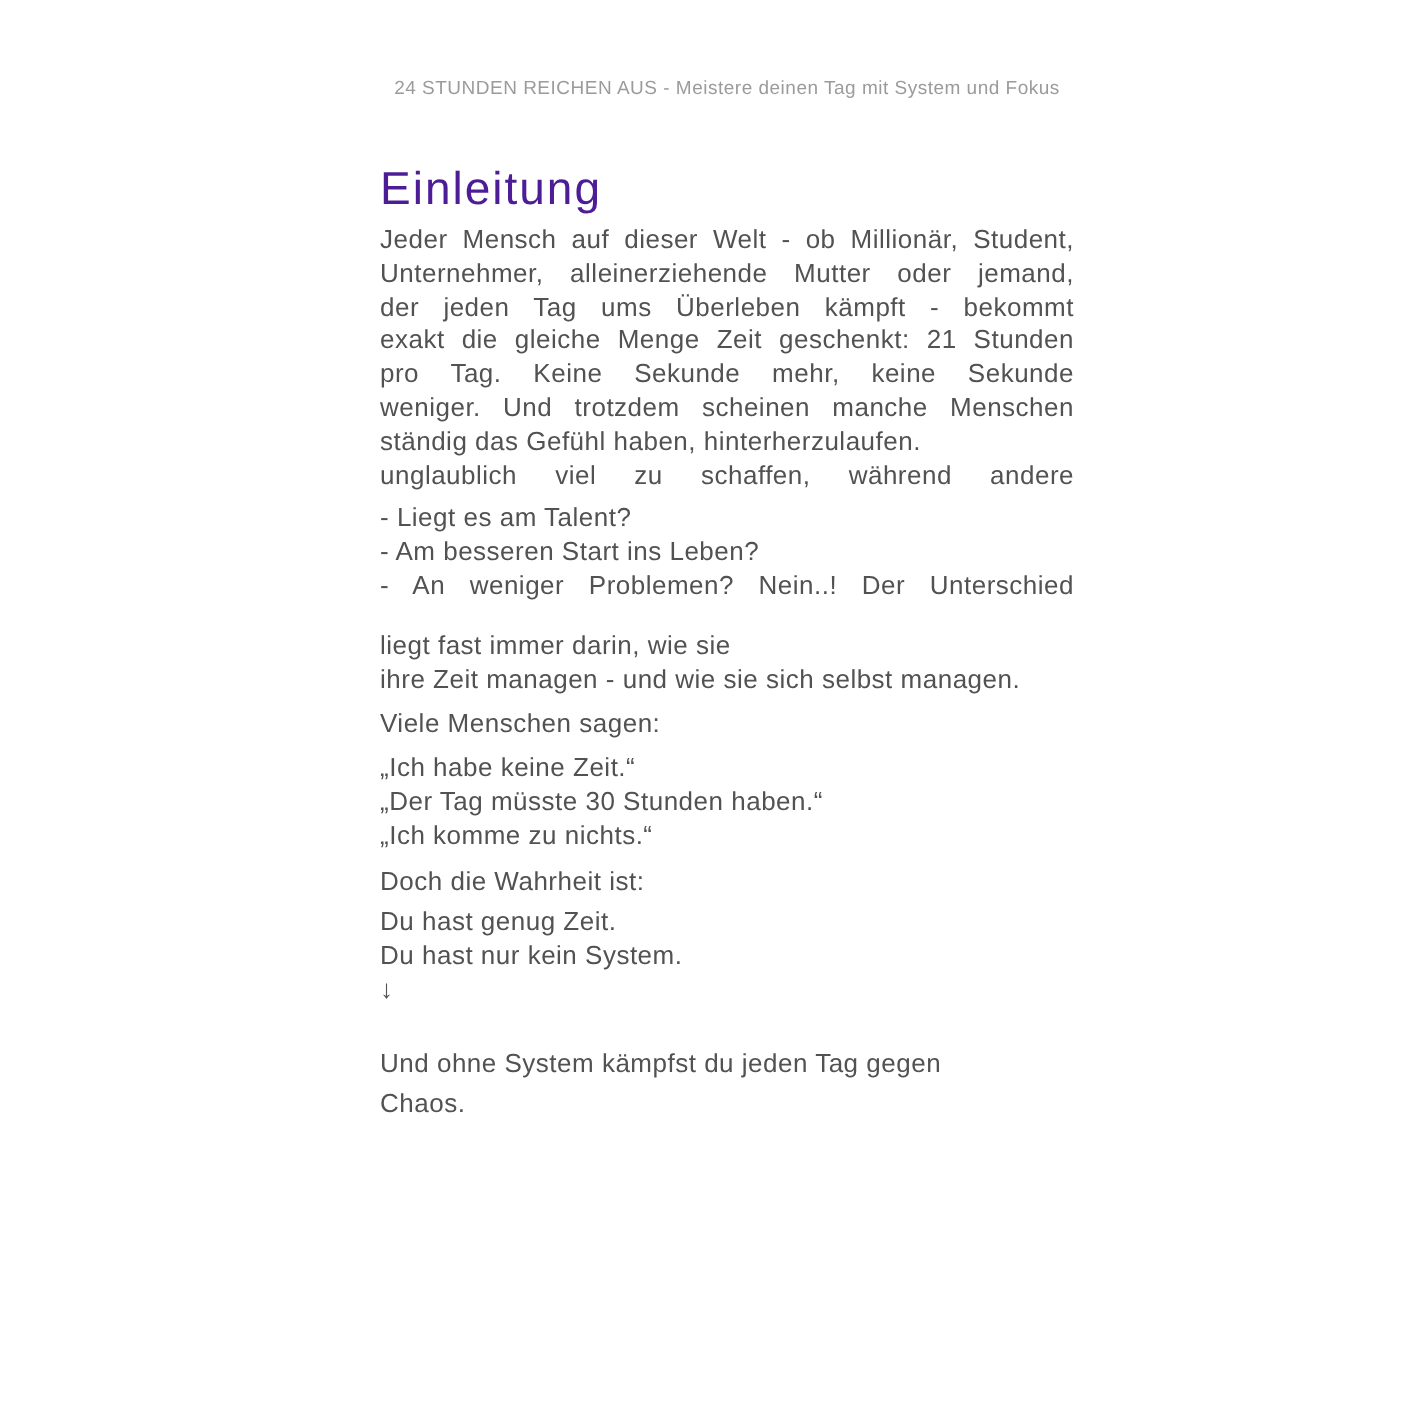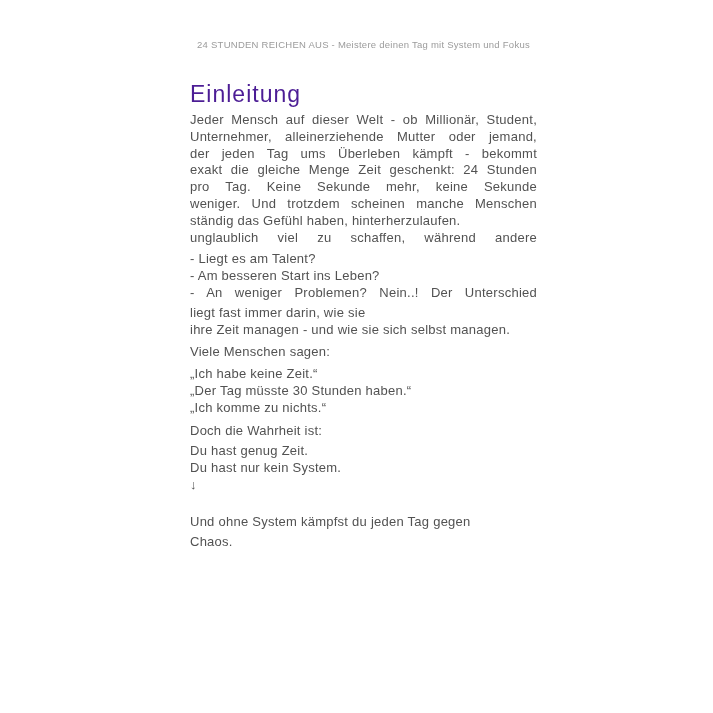--- a/index.html
+++ b/index.html
@@ -70,32 +70,32 @@
 <div class="page">
   <div class="running-header">24 STUNDEN REICHEN AUS - Meistere deinen Tag mit System und Fokus</div>
 
   <h1 class="page-title">Einleitung</h1>
 
   <div class="body-text">
       <div class="block" style="margin-top: 0px;">
         <div class="line just">Jeder Mensch auf dieser Welt - ob Millionär, Student,</div>
         <div class="line just">Unternehmer, alleinerziehende Mutter oder jemand,</div>
         <div class="line just">der jeden Tag ums Überleben kämpft - bekommt</div>
-        <div class="line just">exakt die gleiche Menge Zeit geschenkt: 24 Stunden</div>
+        <div class="line just">exakt die gleiche Menge Zeit geschenkt: 21 Stunden</div>
         <div class="line just">pro Tag. Keine Sekunde mehr, keine Sekunde</div>
         <div class="line just">weniger. Und trotzdem scheinen manche Menschen</div>
         <div class="line">ständig das Gefühl haben, hinterherzulaufen.</div>
         <div class="line just">unglaublich viel zu schaffen, während andere</div>
       </div>
       <div class="block" style="margin-top: 5px;">
         <div class="line">- Liegt es am Talent?</div>
         <div class="line">- Am besseren Start ins Leben?</div>
         <div class="line just">- An weniger Problemen? Nein..! Der Unterschied</div>
       </div>
-      <div class="block" style="margin-top: 3px;">
+      <div class="block" style="margin-top: 13px;">
         <div class="line">liegt fast immer darin, wie sie</div>
         <div class="line">ihre Zeit managen - und wie sie sich selbst managen.</div>
       </div>
       <div class="block" style="margin-top: 6px;">
         <div class="line">Viele Menschen sagen:</div>
       </div>
       <div class="block" style="margin-top: 5px;">
         <div class="line">„Ich habe keine Zeit.“</div>
         <div class="line">„Der Tag müsste 30 Stunden haben.“</div>
         <div class="line">„Ich komme zu nichts.“</div>

